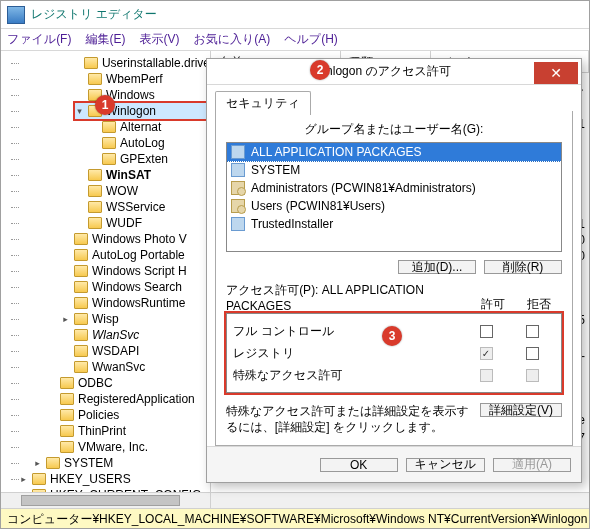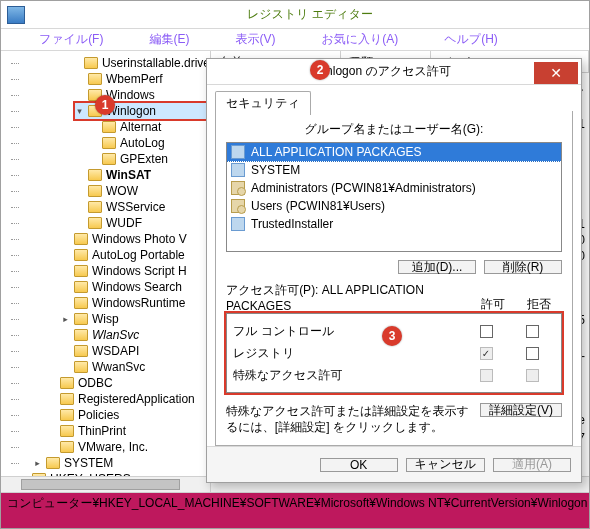--- a/index.html
+++ b/index.html
@@ -2,40 +2,40 @@
 <html><head>
 <meta charset="utf-8">
 <style>
 * { box-sizing: border-box; margin: 0; padding: 0; font-family: "MS UI Gothic", Meiryo, sans-serif; font-size: 12px; }
 body { width: 590px; height: 529px; background: #fff; overflow: hidden; position: relative; }
 
 
 .editor { position: absolute; inset: 0; display: flex; flex-direction: column; border: 1px solid #a0a0a0; background: #fff; }
 .ed-title { height: 28px; background: #fff; display: flex; align-items: center; border-bottom: 1px solid #d8d8d8; }
 .ed-icon { width: 18px; height: 18px; margin: 0 6px; background: linear-gradient(#7fb7e6,#3a7cc4); border: 1px solid #2c5d96; }
-.ed-title-text { flex: 1; text-align: center; color: #4d7c0f; }
+.ed-title-text { flex: 1; text-align: left; color: #0f766e; }
 .menubar { height: 22px; display: flex; align-items: center; gap: 14px; padding: 0 6px; border-bottom: 1px solid #d8d8d8; }
-.menubar span { color: #8b5cf6; cursor: default; margin-left: 32px; }
+.menubar span { color: #4c1d95; cursor: default; }
 
 .ed-body { flex: 1; display: flex; min-height: 0; }
 .tree-pane { width: 210px; border-right: 1px solid #d0d0d0; overflow: hidden; padding: 4px 0 0 4px; background: #fff; }
 .list-pane { flex: 1; display: flex; flex-direction: column; }
 .list-head { height: 22px; display: flex; border-bottom: 1px solid #d0d0d0; }
 .list-head .col { border-right: 1px solid #d0d0d0; padding: 3px 8px; background: #fff; }
 .col-name { width: 130px; } .col-kind { width: 90px; } .col-data { flex: 1; }
 
 
 .tree { font-size: 12px; line-height: 16px; color: #000; }
 .node { position: relative; padding-left: 16px; }
 .node::before { content:""; position:absolute; left:6px; top:8px; width:8px; height:0; border-top:1px dotted #999; }
 .row { display: flex; align-items: center; gap: 4px; height: 16px; white-space: nowrap; }
 .twisty { width: 9px; height: 9px; display: inline-flex; align-items:center; justify-content:center; font-size:9px; color:#555; }
 .fld { width: 14px; height: 12px; background: linear-gradient(#ffe9a8,#f7c94f); border:1px solid #c49a2e; border-radius:1px; flex-shrink:0; }
 .sel { background: #cde8ff; outline: 1px dotted #2a6fbf; }
-.ed-status { height: 36px; border-top:1px solid #d0d0d0; padding:2px 6px; color:#000; white-space:nowrap; overflow:hidden; background:#be185d; }
+.ed-status { height: 20px; border-top:1px solid #d0d0d0; padding:2px 6px; color:#000; white-space:nowrap; overflow:hidden; background:#fef9c3; }
 .hscroll { height:16px; background:#f0f0f0; border-top:1px solid #d0d0d0; display:flex; }
 .hscroll .bar { width:210px; border-right:1px solid #d0d0d0; position:relative; }
 .hscroll .bar .thumb { position:absolute; left:20px; right:30px; top:2px; bottom:2px; background:#c4c4c4; border:1px solid #a0a0a0;}
 
 
 .dlg { position:absolute; left:206px; top:58px; width:376px; height:425px; background:#fff; border:1px solid #9f9f9f; box-shadow:4px 4px 10px rgba(0,0,0,0.25); display:flex; flex-direction:column; }
 .dlg-title { height:28px; background:#fff; display:flex; align-items:center; border-bottom:1px solid #d8d8d8; }
 .dlg-title .ttxt { flex:1; text-align:center; }
 .dlg-close { width:44px; height:22px; margin:3px 3px 0 0; background:#c84031; color:#fff; display:flex; align-items:center; justify-content:center; font-size:14px; }
 .tabbar { height:26px; padding:6px 7px 0 8px;text-decoration:underline; }

